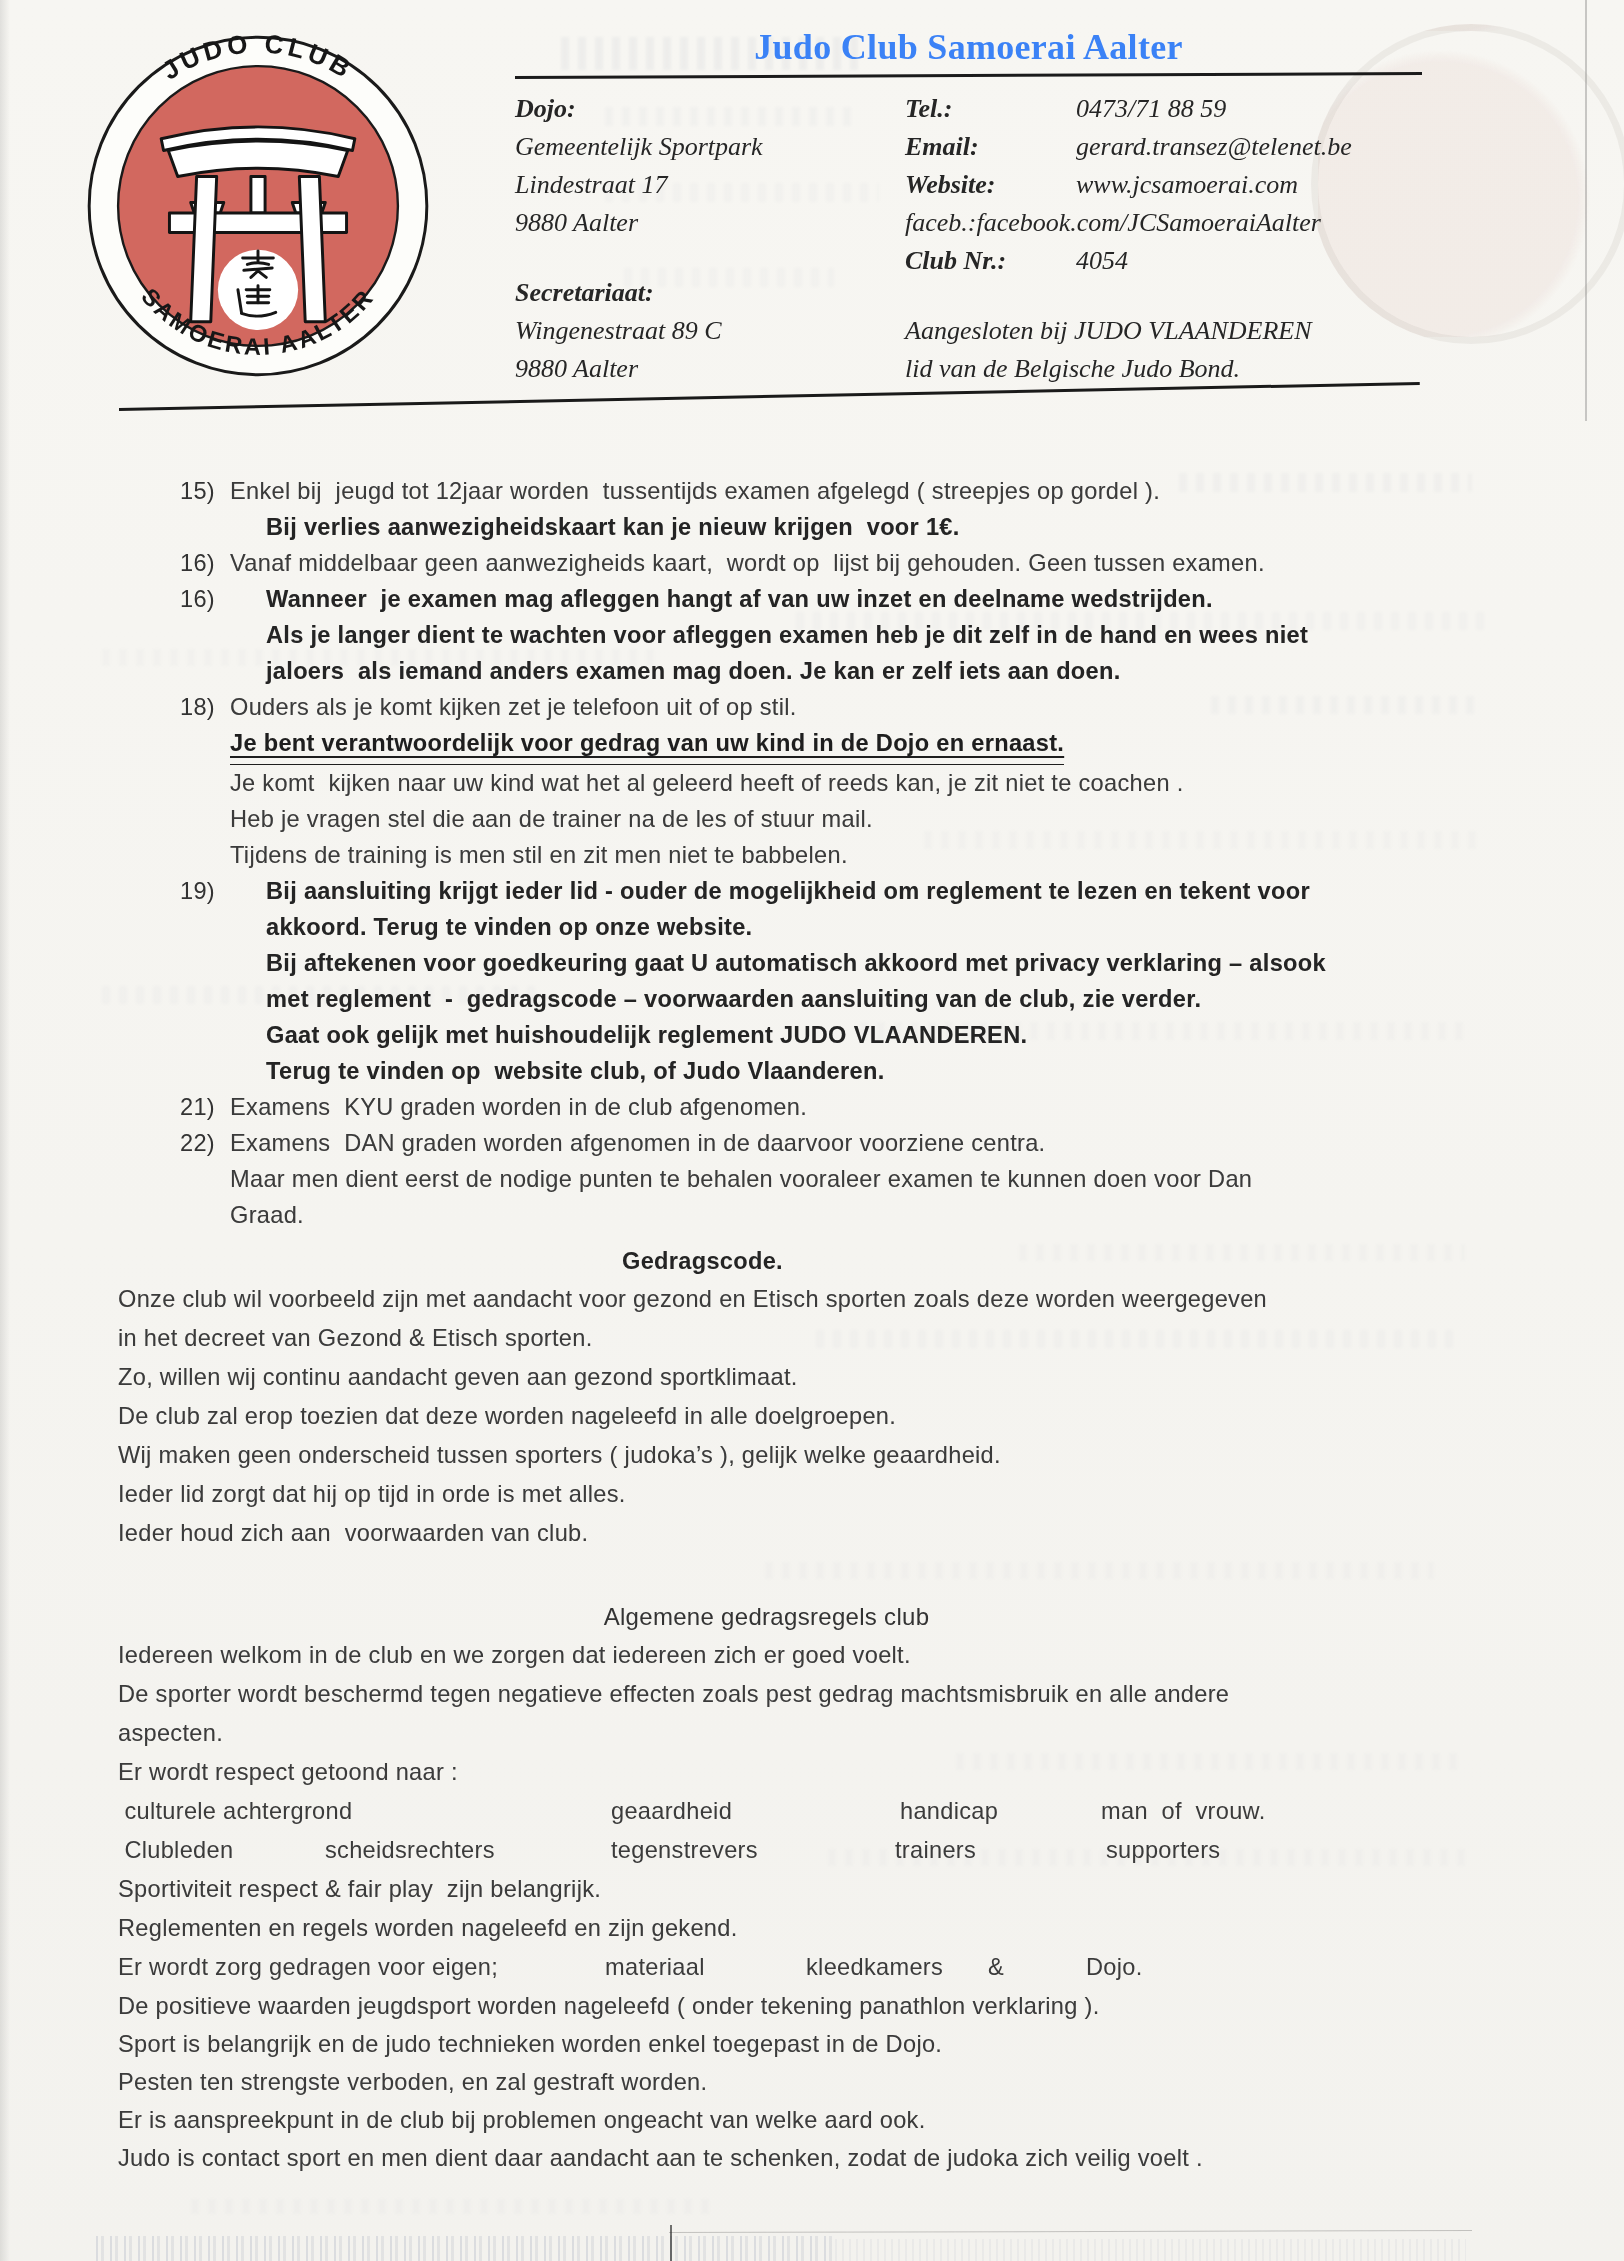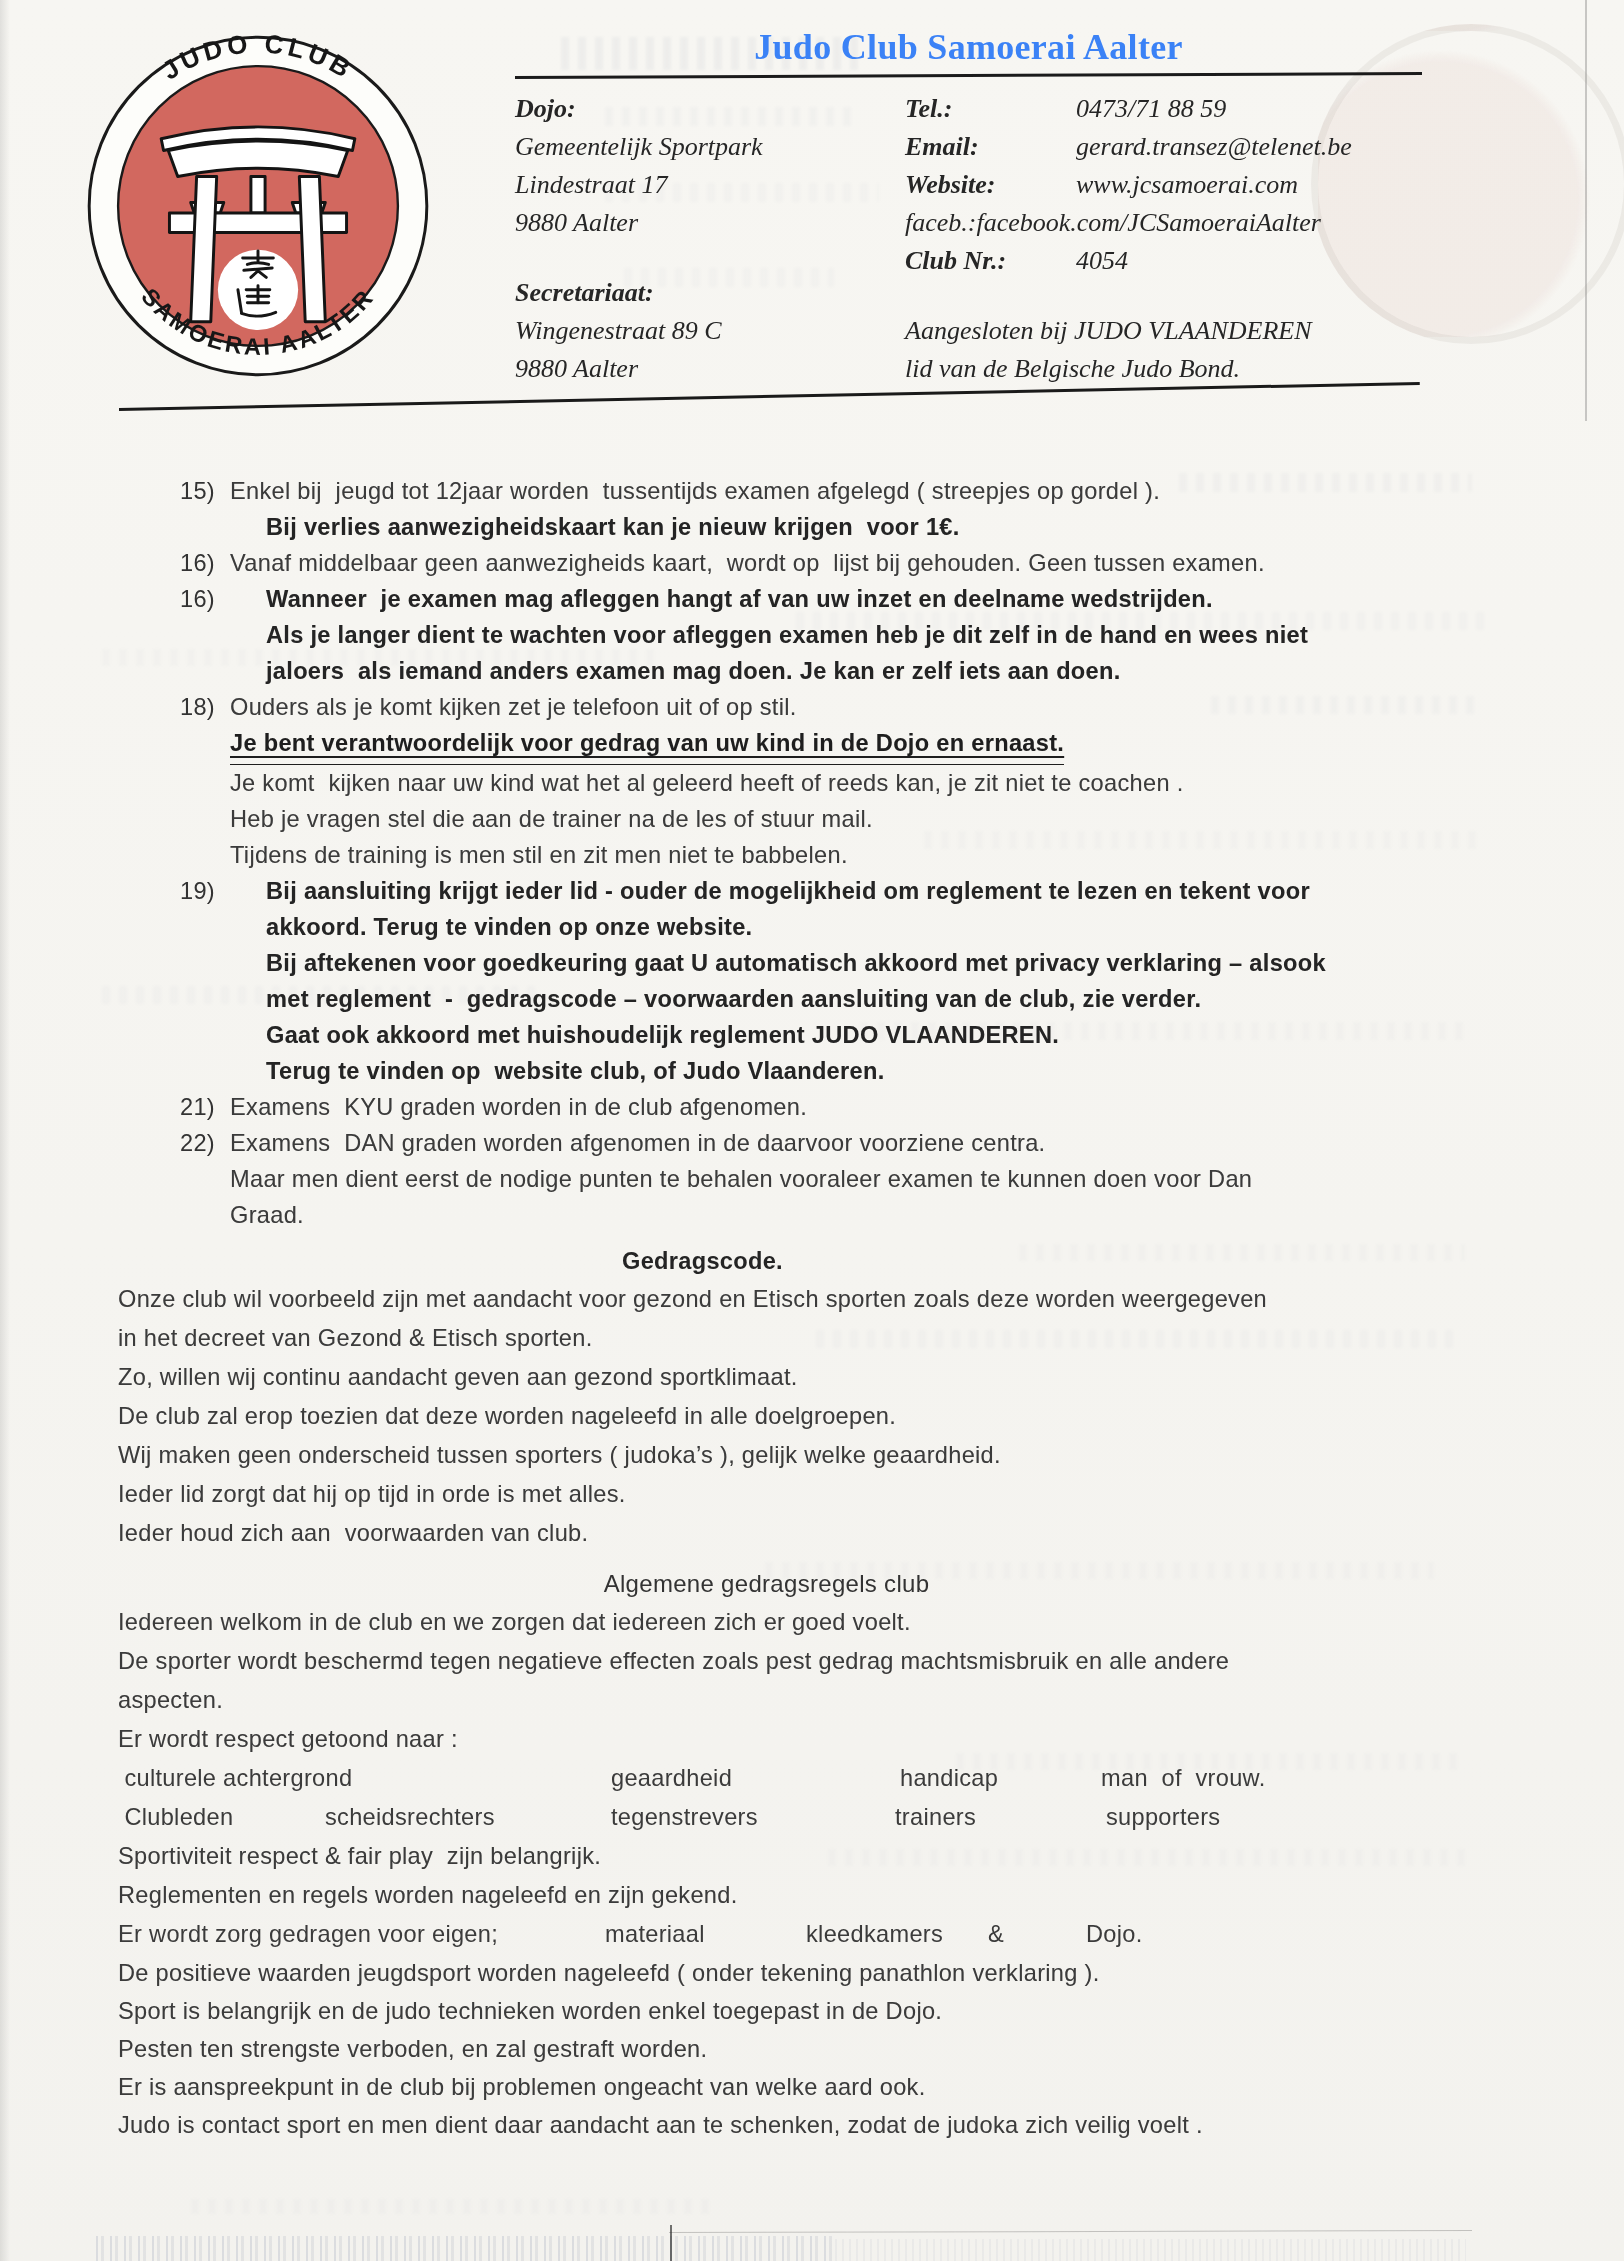--- a/index.html
+++ b/index.html
@@ -29,21 +29,21 @@
   .rules{padding-left:62px;}
   .rule-item{display:grid;grid-template-columns:50px 1fr;}
   .rnum{line-height:36px;color:#333;}
   .rline{line-height:36px;white-space:pre-wrap;color:#3b3b3b;text-shadow:0 0 0.6px rgba(40,40,40,.18);}
   .b{font-weight:bold;color:#242424;margin-left:36px;}
   .bu{font-weight:bold;color:#1e1e1e;display:inline-block;
       text-decoration:underline;text-decoration-thickness:1.9px;text-underline-offset:4.5px;
       border-bottom:1.9px solid #1e1e1e;padding-bottom:2.5px;}
   .sec-heading{font-weight:bold;color:#242424;text-align:center;line-height:38px;
       margin-top:9px;transform:translateX(-64px);}
-  .sec-heading2{color:#333;text-align:center;line-height:38px;margin-top:12px;font-size:24px;}
+  .sec-heading2{color:#333;text-align:center;line-height:38px;margin-top:45px;font-size:24px;}
   .pline{line-height:39px;white-space:pre-wrap;color:#3b3b3b;text-shadow:0 0 0.6px rgba(40,40,40,.15);}
   .pline60{line-height:38px;white-space:pre-wrap;color:#3b3b3b;text-shadow:0 0 0.6px rgba(40,40,40,.15);}
   .posrow{position:relative;height:39px;}
   .posrow span{position:absolute;top:0;line-height:39px;white-space:pre;color:#3b3b3b;}
   
   .ghost{position:absolute;filter:blur(1.6px);pointer-events:none;
     background:repeating-linear-gradient(90deg,rgba(110,120,145,.55) 0 7.6px,rgba(0,0,0,0) 7.6px 17px);}
   .ghost-circle{position:absolute;left:1311px;top:24px;width:306px;height:306px;border-radius:50%;
     border:7.6px solid rgba(160,150,142,.12);pointer-events:none;
     background:radial-gradient(circle at 40% 55%,rgba(205,150,140,.10) 0 55%,rgba(0,0,0,0) 60%);}
@@ -204,21 +204,21 @@
       </div>
     </div>
 
     <div class="rule-item">
       <div class="rnum">19)</div>
       <div>
         <div class="rline b">Bij aansluiting krijgt ieder lid - ouder de mogelijkheid om reglement te lezen en tekent voor</div>
         <div class="rline b">akkoord. Terug te vinden op onze website.</div>
         <div class="rline b">Bij aftekenen voor goedkeuring gaat U automatisch akkoord met privacy verklaring – alsook</div>
         <div class="rline b">met reglement  -  gedragscode – voorwaarden aansluiting van de club, zie verder.</div>
-        <div class="rline b">Gaat ook akkoord met huishoudelijk reglement JUDO VLAANDEREN.</div>
+        <div class="rline b">Gaat ook gelijk met huishoudelijk reglement JUDO VLAANDEREN.</div>
         <div class="rline b">Terug te vinden op  website club, of Judo Vlaanderen.</div>
       </div>
     </div>
 
 
     <div class="rule-item">
       <div class="rnum">21)</div>
       <div>
           <div class="rline">Examens  KYU graden worden in de club afgenomen.</div>
         </div>

